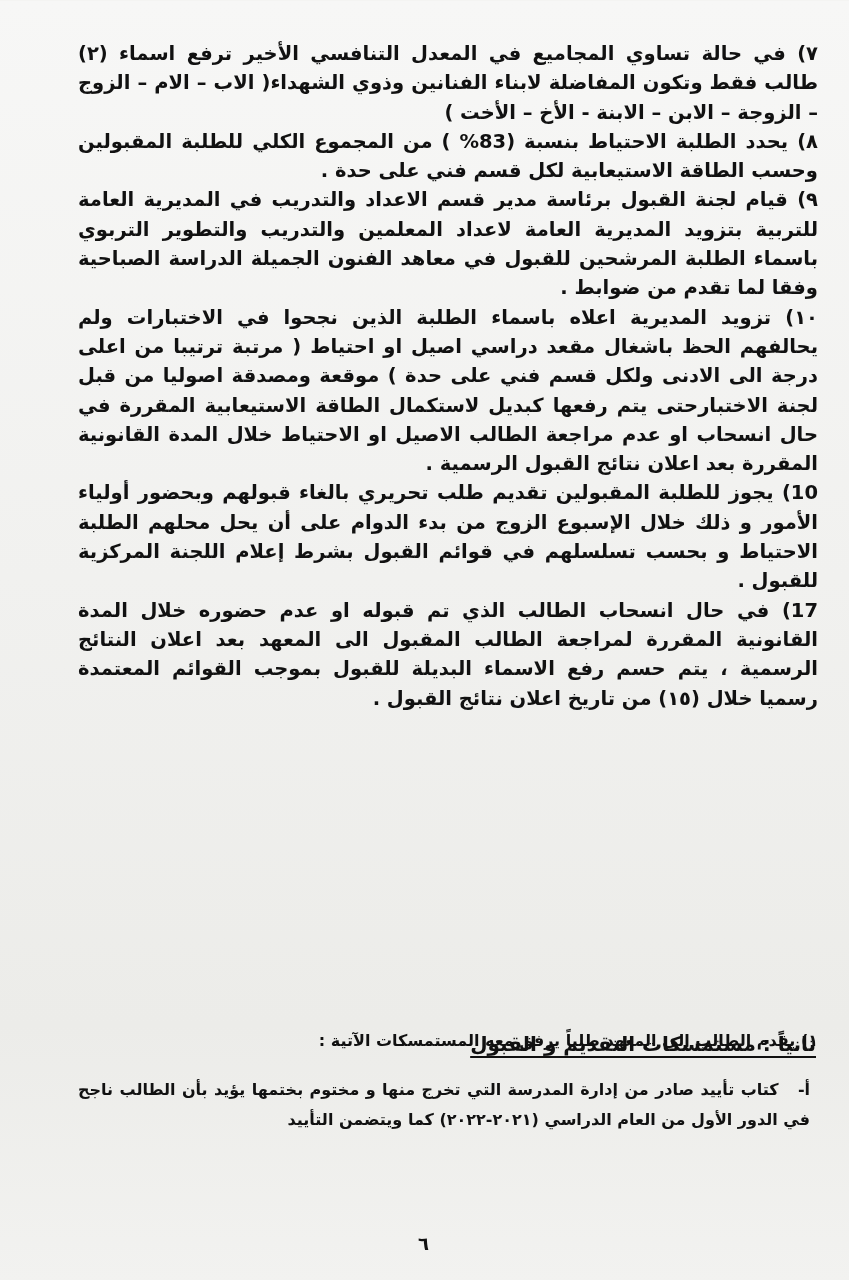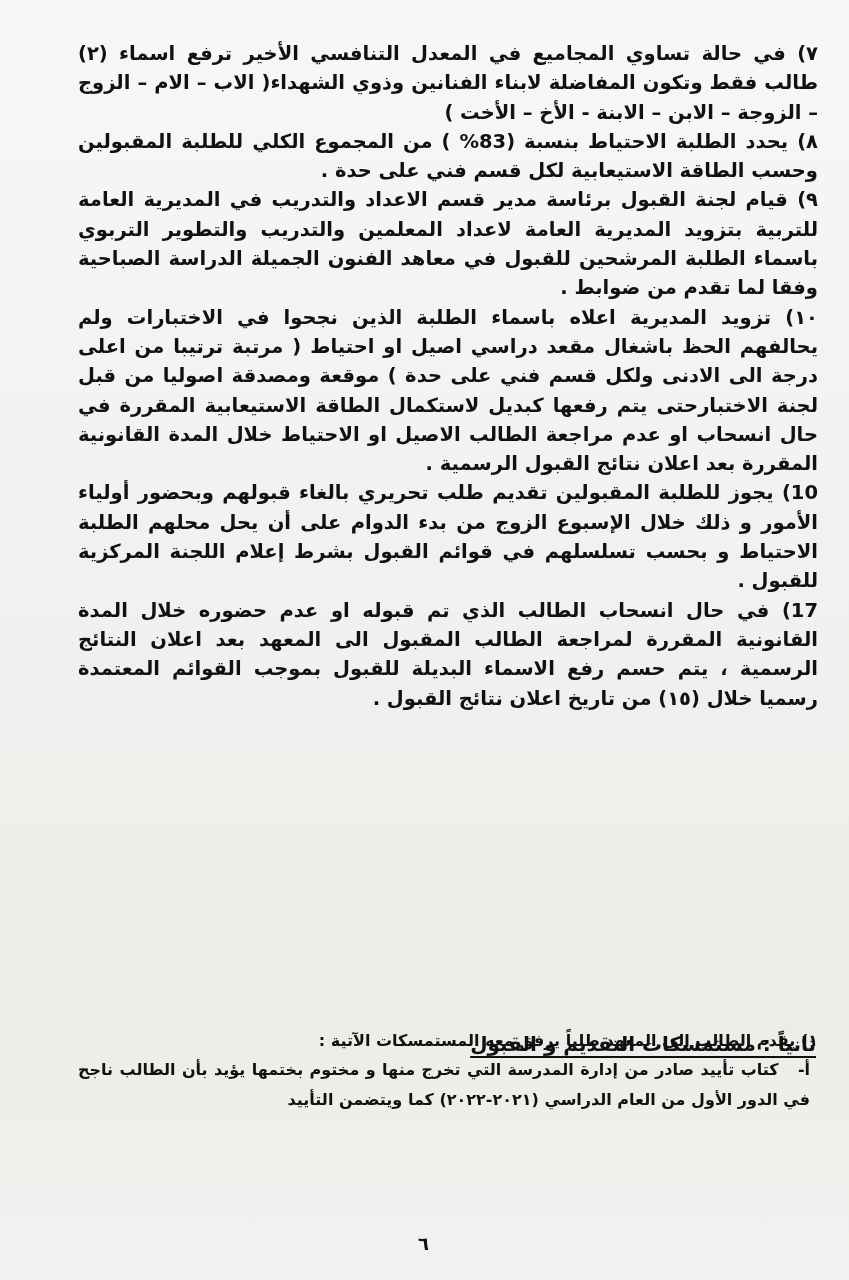--- a/index.html
+++ b/index.html
@@ -65,21 +65,21 @@
       position: absolute;
       top: 1025px;
       left: 78px;
       width: 740px;
       direction: rtl;
       font-size: 16px;
       line-height: 29.3px;
       font-weight: 600;
     }
     .sub {
-      margin-top: 0;
+      margin-top: 20px;
       padding-right: 8px;
     }
     .sub p {
       margin: 0;
       text-align: justify;
       text-align-last: right;
     }
     .page-number {
       position: absolute;
       top: 1232px;

